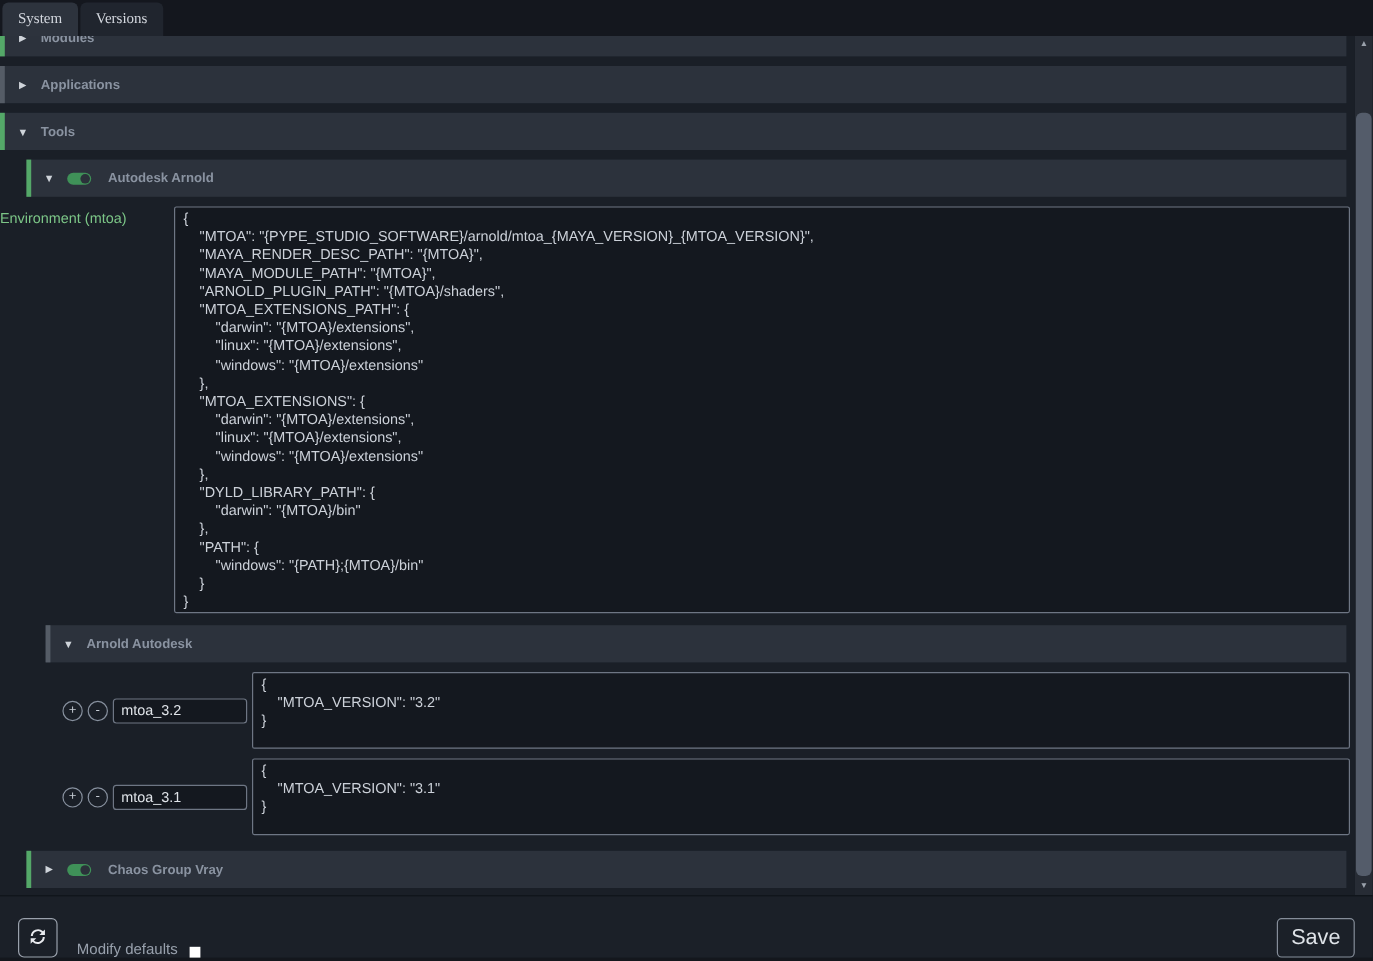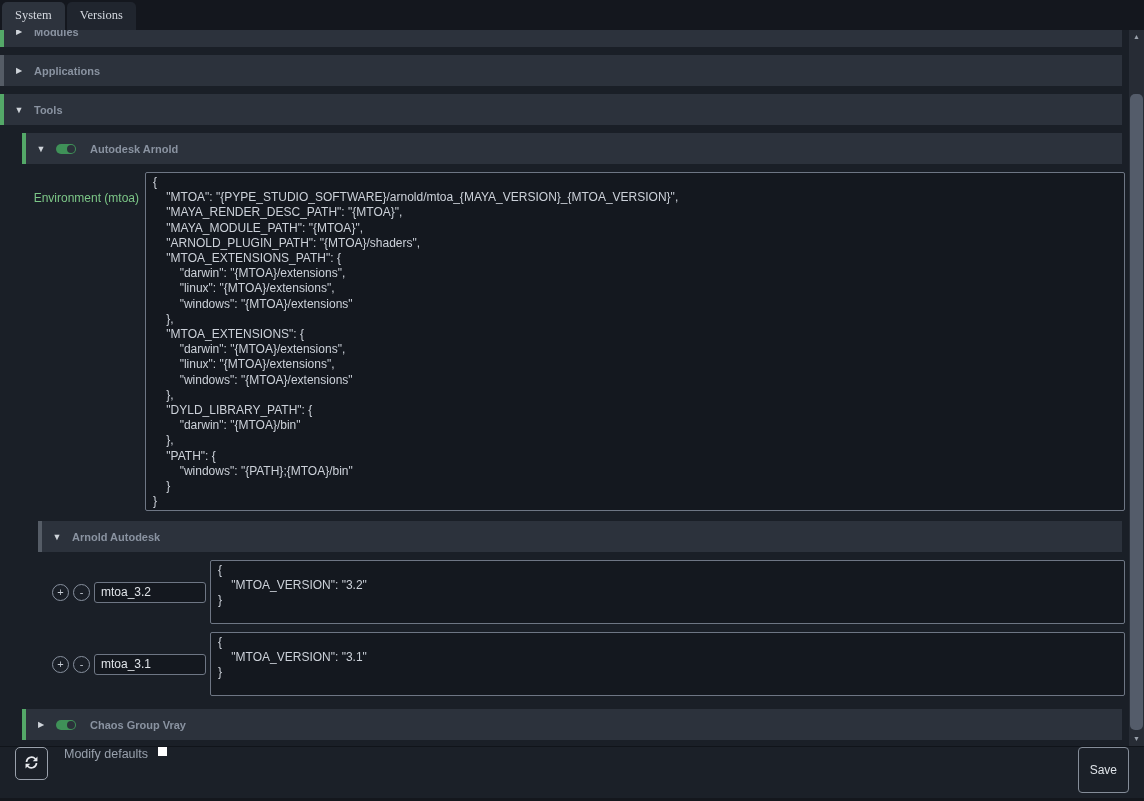--- a/index.html
+++ b/index.html
@@ -41,22 +41,22 @@
     width:20px; height:10px; border-radius:5px; background:#3f9158;
     position:relative; margin-right:14px; flex:0 0 auto; cursor:pointer;
   }
   .toggle .knob {
     position:absolute; right:1px; top:1px; width:8px; height:8px;
     border-radius:50%; background:#2b313a;
   }
   
   .env-row { display:flex; align-items:flex-start; margin:5px 4px 10px 0; }
   .env-label {
-    width:145px; flex:0 0 auto; text-align:right; padding:3px 6px 0 0;
-    font-size:12px; color:#7cc687;margin-top:16px;
+    width:145px; flex:0 0 auto; padding:3px 6px 0 0;
+    font-size:12px; color:#7cc687;
   }
   textarea {
     background:#14181f; border:1px solid #6e7684; border-radius:2px;
     color:#ccd1d9; font-family:"Liberation Sans", sans-serif;
     font-size:12px; line-height:15.2px; padding:2px 7px; resize:none;
     white-space:pre; overflow:hidden;
   }
   .env-text { flex:1; height:339px; }
   
   .ver-row { display:flex; align-items:center; margin:0 4px 8px 52px; }
@@ -84,34 +84,34 @@
   .vscroll .arrow.up { top:0; }
   .vscroll .arrow.down { bottom:0; }
   .vscroll .thumb {
     position:absolute; left:1px; right:1px; top:64px; bottom:16px;
     background:#545c6a; border-radius:5px; cursor:pointer;
   }
   
   .footer {
     position:absolute; left:0; right:0; bottom:3px; height:52px;
     background:#1b2028; border-top:1px solid #10141a;
-    display:flex; align-items:flex-start; padding:0 15px;
+    display:flex; align-items:flex-end; padding:0 15px;
   }
   .refresh-btn {
     width:33px; height:33px; border:1px solid #9aa1ac; border-radius:5px;
     background:transparent; color:#e8eaee; display:flex; align-items:center;
     justify-content:center; cursor:pointer;
   }
   .modify-label { margin-left:16px; font-size:12.5px; color:#98a0ac; }
   .modify-check {
     width:9px; height:9px; background:#ffffff; margin-left:10px; cursor:pointer;
   }
   .save-btn {
-    margin-left:auto; padding:15px 11px; border:1px solid #858d99; border-radius:4px;
-    background:transparent; color:#dfe3e8; font-size:12px; cursor:pointer;
+    margin-left:auto; padding:5px 11px; border:1px solid #858d99; border-radius:4px;
+    background:transparent; color:#dfe3e8; font-size:18px; cursor:pointer;
     font-family:"Liberation Sans", sans-serif;
   }
 </style>
 </head>
 <body>
 
 <div class="tabbar">
   <div class="tab active">System</div>
   <div class="tab">Versions</div>
 </div>

